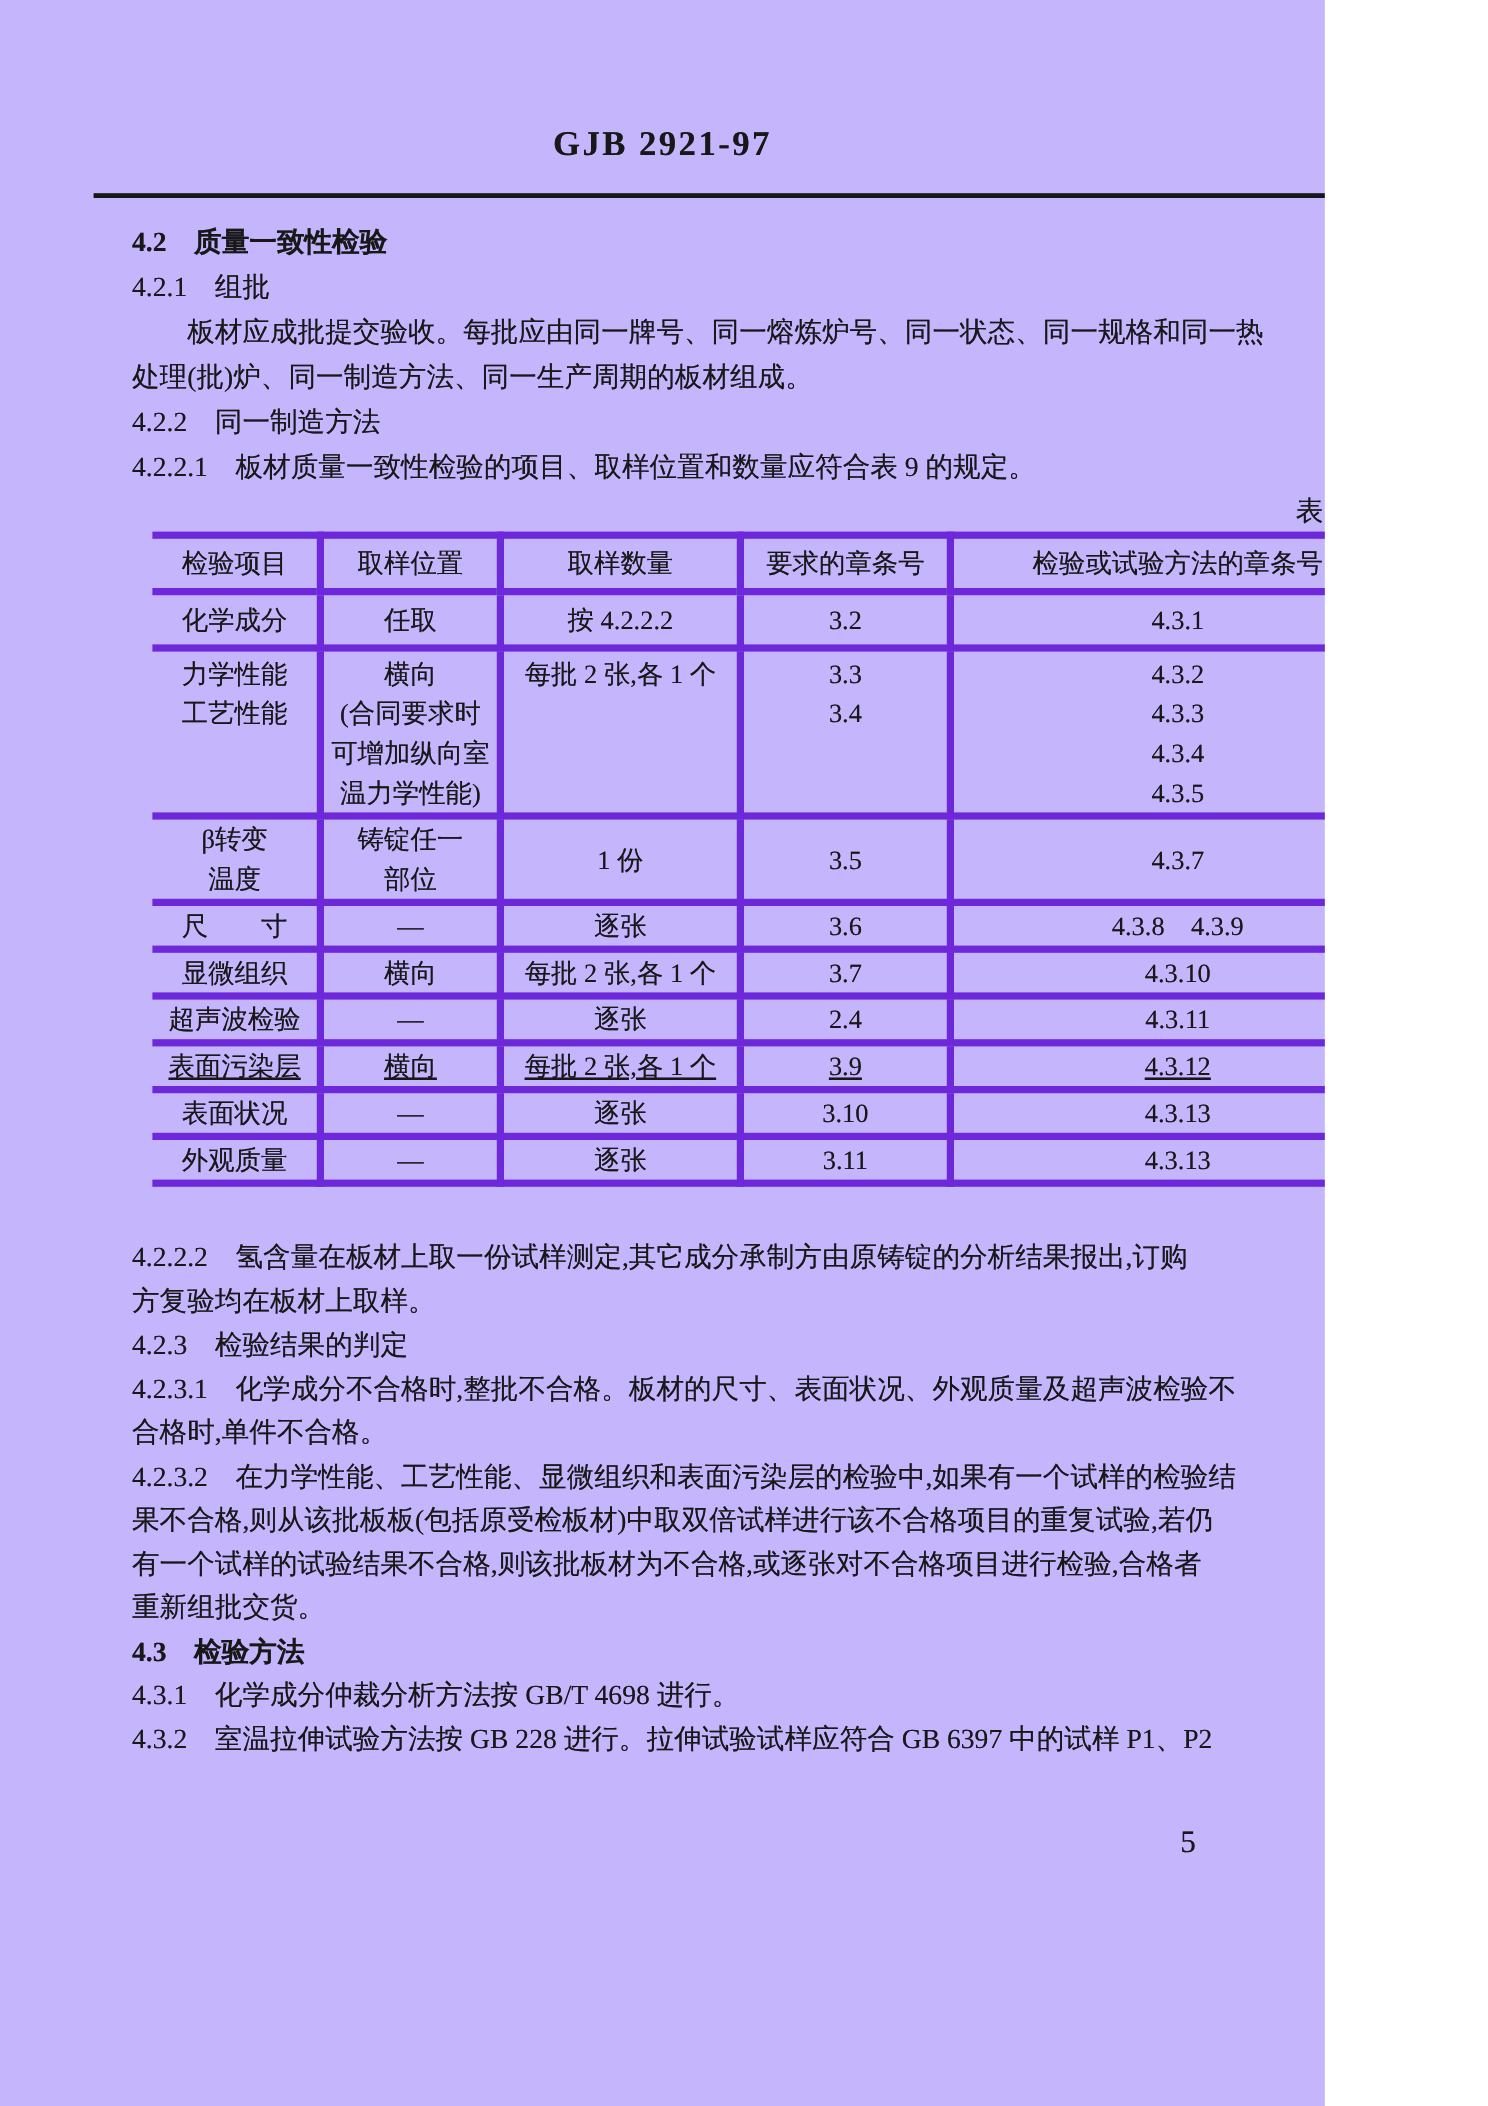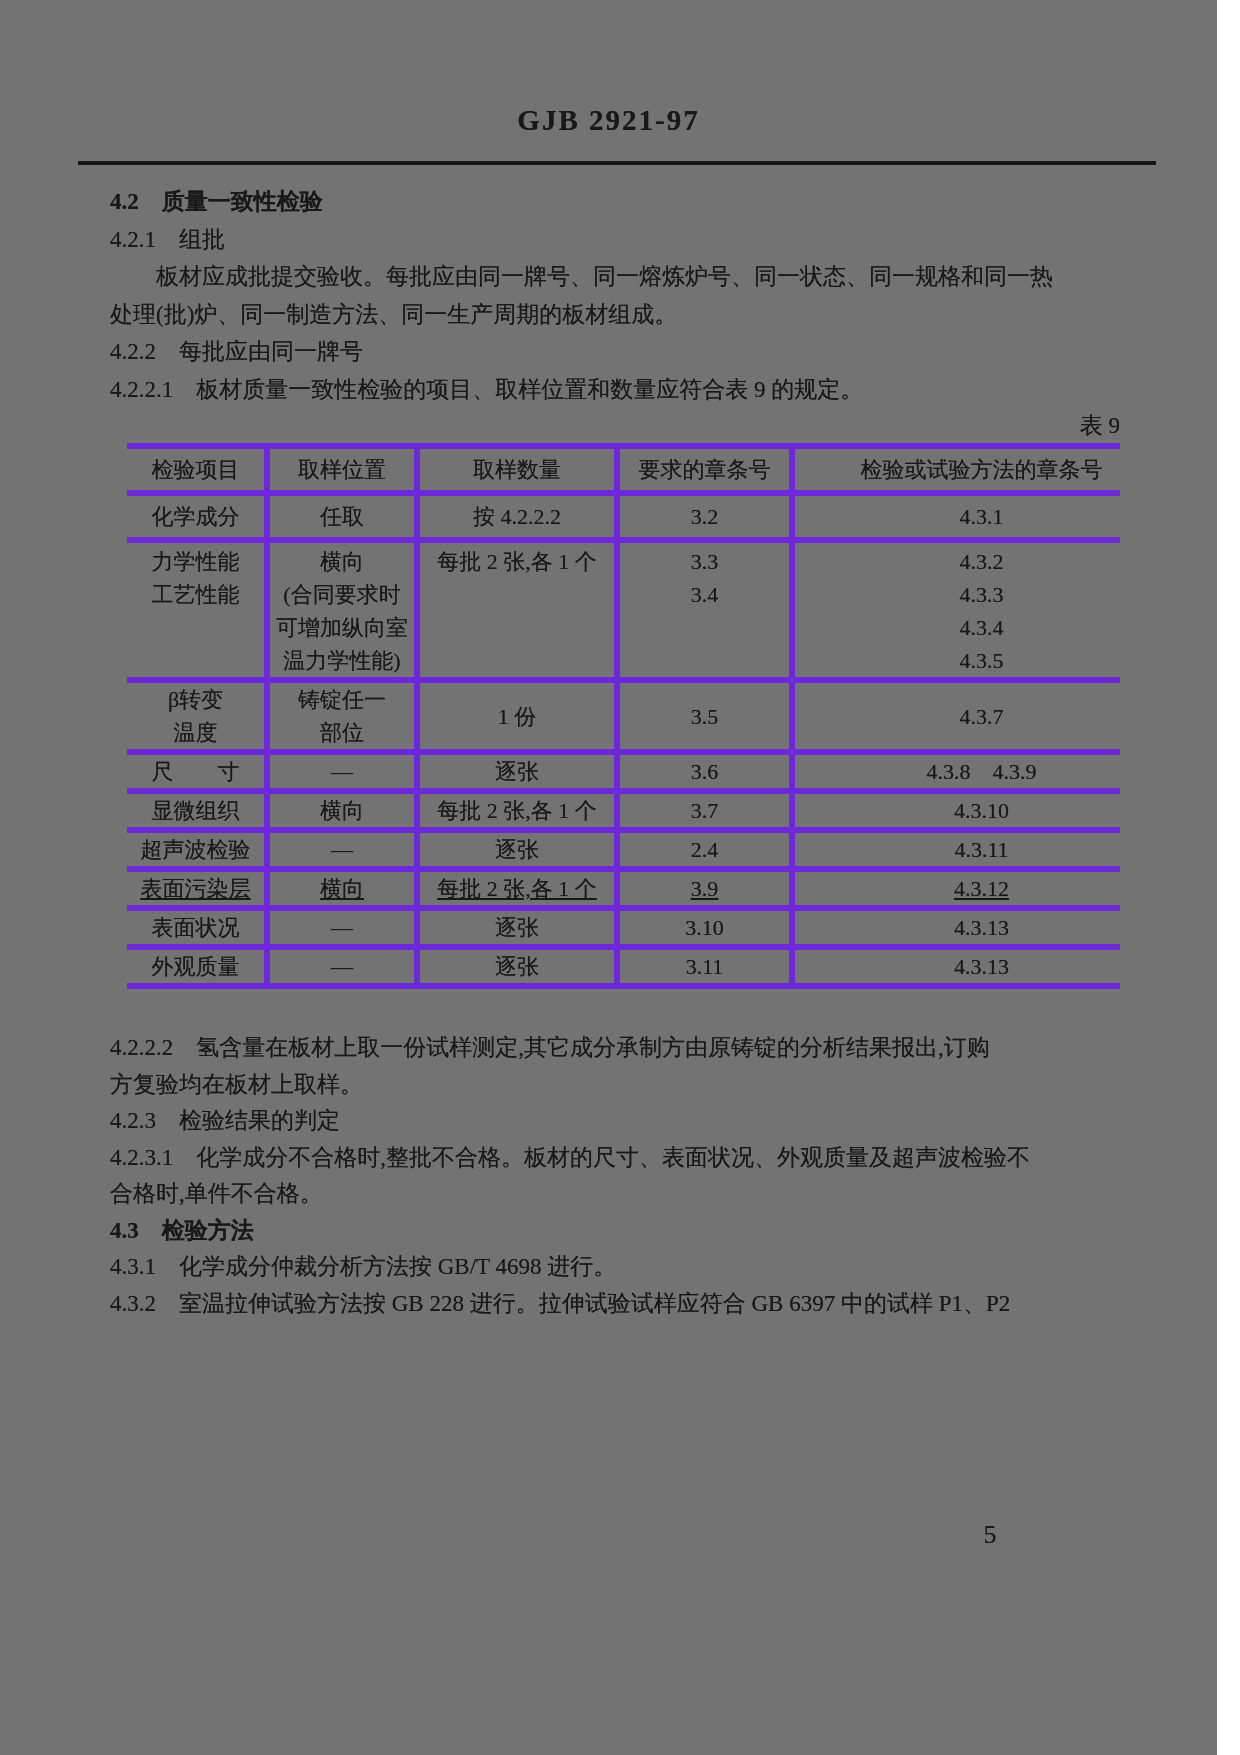--- a/index.html
+++ b/index.html
@@ -1,19 +1,19 @@
 <!DOCTYPE html>
 <html><head>
 <meta charset="utf-8">
 <style>
   html,body{margin:0;padding:0;}
   .page{
     position:relative;
-    width:1217px;height:1755px;
-    background:#737373;
+    width:1104px;height:1755px;
+    background:#c4b5fd;
     color:#181818;
     font-family:"Liberation Serif","DejaVu Serif",serif;
     text-shadow:0 0 .5px rgba(0,0,0,.55);
     overflow:hidden;
   }
   .doc-code{
     position:absolute;top:104px;left:0;width:100%;
     text-align:center;font-size:29px;font-weight:bold;letter-spacing:2px;
   }
   .header-rule{
@@ -73,21 +73,21 @@
 
   <div class="doc-code">GJB 2921-97</div>
   <div class="header-rule"></div>
 
   <div class="content">
 
     <h3 class="bold">4.2　质量一致性检验</h3>
     <p>4.2.1　组批</p>
     <p class="indent">板材应成批提交验收。每批应由同一牌号、同一熔炼炉号、同一状态、同一规格和同一热
 处理(批)炉、同一制造方法、同一生产周期的板材组成。</p>
-    <p>4.2.2　每批应由同一牌号</p>
+    <p>4.2.2　同一制造方法</p>
     <p>4.2.2.1　板材质量一致性检验的项目、取样位置和数量应符合表 9 的规定。</p>
 
     <div class="tbl-caption">表 9</div>
 
     <table class="tbl">
       <colgroup>
         <col style="width:140px">
           <col style="width:150px">
           <col style="width:200px">
           <col style="width:175px">
@@ -178,20 +178,24 @@
         </tr>
       </tbody>
     </table>
 
     <div class="lower">
       <p>4.2.2.2　氢含量在板材上取一份试样测定,其它成分承制方由原铸锭的分析结果报出,订购
 方复验均在板材上取样。</p>
       <p>4.2.3　检验结果的判定</p>
       <p>4.2.3.1　化学成分不合格时,整批不合格。板材的尺寸、表面状况、外观质量及超声波检验不
 合格时,单件不合格。</p>
+      <p>4.2.3.2　在力学性能、工艺性能、显微组织和表面污染层的检验中,如果有一个试样的检验结
+果不合格,则从该批板板(包括原受检板材)中取双倍试样进行该不合格项目的重复试验,若仍
+有一个试样的试验结果不合格,则该批板材为不合格,或逐张对不合格项目进行检验,合格者
+重新组批交货。</p>
       <h3 class="bold">4.3　检验方法</h3>
       <p>4.3.1　化学成分仲裁分析方法按 GB/T 4698 进行。</p>
       <p>4.3.2　室温拉伸试验方法按 GB 228 进行。拉伸试验试样应符合 GB 6397 中的试样 P1、P2</p>
     </div>
 
   </div>
 
   <div class="page-number">5</div>
 
 </div>

